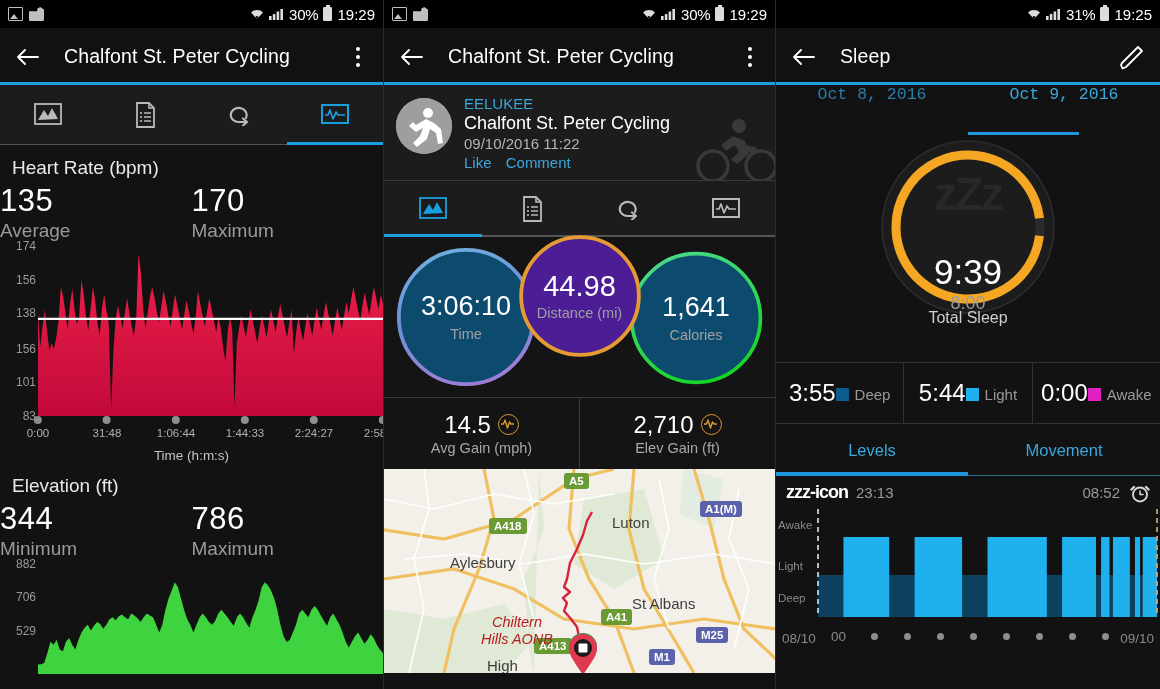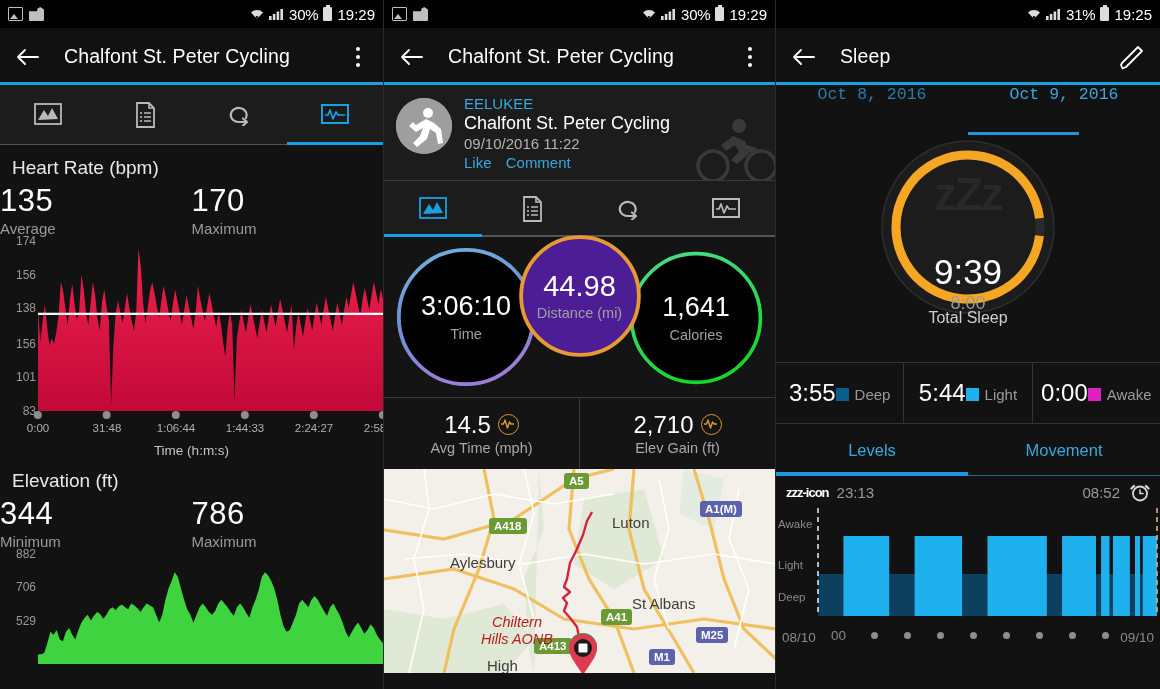--- a/index.html
+++ b/index.html
@@ -46,21 +46,21 @@
   .tab-underline { position:absolute; bottom:0; height:3px; background:#1a9fe0; transition:none; }
   .tab-baseline { position:absolute; bottom:0; left:0; right:0; height:1.5px; background:#555; }
 
   .tabico { width:30px; height:26px; position:relative; }
 
   
   .sec-title { color:#e8e8e8; font-size:19px; padding:12px 12px 2px; font-weight:400; }
   .stat-row { display:flex; padding:2px 0 4px; }
   .stat { flex:1; text-align:left; }
   .stat .val { color:#fff; font-size:31px; font-weight:300; letter-spacing:.5px; }
-  .stat .lbl { color:#9a9a9a; font-size:15px; margin-top:1px; }
+  .stat .lbl { color:#9a9a9a; font-size:19px; margin-top:1px; }
 
   .chartwrap { position:relative; }
   .ylabels { position:absolute; left:0; top:0; width:38px; }
   .ylab { position:absolute; right:2px; color:#9a9a9a; font-size:12px; transform:translateY(-50%); }
   .xaxis { display:flex; position:relative; height:34px; }
   .xtick { position:absolute; transform:translateX(-50%); text-align:center; }
   .xdot { width:8px; height:8px; border-radius:50%; background:#8e8e8e; margin:0 auto 3px; }
   .xtxt { color:#b0b0b0; font-size:11.5px; white-space:nowrap; }
   .axis-caption { text-align:center; color:#c4c4c4; font-size:13.5px; margin-top:-2px; }
 
@@ -72,21 +72,21 @@
   .feedtxt { margin-left:12px; line-height:1.22; z-index:2; }
   .f-user { color:#3aa7dd; font-size:15px; }
   .f-title { color:#fff; font-size:18px; }
   .f-date { color:#b4b4b4; font-size:15px; }
   .f-actions { font-size:15px; }
   .f-actions span { color:#3aa7dd; margin-right:10px; cursor:pointer; }
   .cyclist-wm { position:absolute; right:-4px; bottom:0; width:92px; height:66px; opacity:.14; }
 
   
   .rings { position:relative; height:160px; background:#141414; }
-  .ring { position:absolute; border-radius:50%; background:#000000;
+  .ring { position:absolute; border-radius:50%; background:#0c4a6e;
           box-shadow:0 0 0 1px #3d3d3d; display:flex; flex-direction:column;
           align-items:center; justify-content:center; }
   .ring .rv { color:#fff; font-weight:300; }
   .ring .rl { color:#a0a0a0; }
   .ringarc { position:absolute; inset:-5px; border-radius:50%; }
 
   .subrow { display:flex; height:72px; background:#141414; border-top:1px solid #3a3a3a; }
   .subcell { flex:1; display:flex; flex-direction:column; align-items:center; justify-content:center; }
   .subcell + .subcell { border-left:1px solid #3a3a3a; }
   .subval { display:flex; align-items:center; gap:7px; color:#fff; font-size:24px; font-weight:300; }
@@ -119,21 +119,21 @@
   .ssl { display:flex; align-items:center; gap:6px; color:#9a9a9a; font-size:15px; margin-top:2px; }
   .swatch { width:13px; height:13px; display:inline-block; }
 
   .lvltabs { height:52px; display:flex; position:relative; background:#121212; }
   .lvltab { flex:1; display:flex; align-items:center; justify-content:center;
             color:#3aa7dd; font-size:16.5px; cursor:pointer; }
   .lvltab-ul { position:absolute; bottom:0; height:4px; background:#2196dd; }
   .lvltab-base { position:absolute; bottom:0; left:0; right:0; height:1px; background:#2a6a8c; }
 
   .sleephdr { display:flex; align-items:center; padding:6px 10px 2px; color:#9a9a9a; font-size:15px; }
-  .zzz { color:#fff; font-weight:bold; font-size:13px; letter-spacing:-1px; margin-right:8px;}
+  .zzz { color:#fff; font-weight:bold; font-size:18px; letter-spacing:-1px; margin-right:8px;}
   .lvl-ylab { position:absolute; color:#8a8a8a; font-size:11.5px; transform:translateY(-50%); }
   .bottomdates { position:relative; height:26px; }
   .bd { position:absolute; color:#8a8a8a; font-size:13.5px; }
   .bdot { position:absolute; width:7px; height:7px; border-radius:50%; background:#8e8e8e; }
 </style>
 </head>
 <body>
 
 <div class="screen" id="panel1">
 
@@ -461,21 +461,21 @@
   <div class="subrow">
     <div class="subcell">
       <div class="subval">
         <span>14.5</span>
         <span class="badge">
           <svg width="17" height="17" viewBox="0 0 17 17" style="display:block">
               <path d="M2 9 L4.5 9 L6 5 L8.5 13 L10.5 7 L12 9 L15 9" fill="none" stroke="#d99a32" stroke-width="1.4" stroke-linejoin="round"></path>
             </svg>
         </span>
       </div>
-      <div class="sublbl">Avg Time (mph)</div>
+      <div class="sublbl">Avg Gain (mph)</div>
     </div>
     <div class="subcell">
       <div class="subval">
         <span>2,710</span>
         <span class="badge">
           <svg width="17" height="17" viewBox="0 0 17 17" style="display:block">
               <path d="M2 9 L4.5 9 L6 5 L8.5 13 L10.5 7 L12 9 L15 9" fill="none" stroke="#d99a32" stroke-width="1.4" stroke-linejoin="round"></path>
             </svg>
         </span>
       </div>

